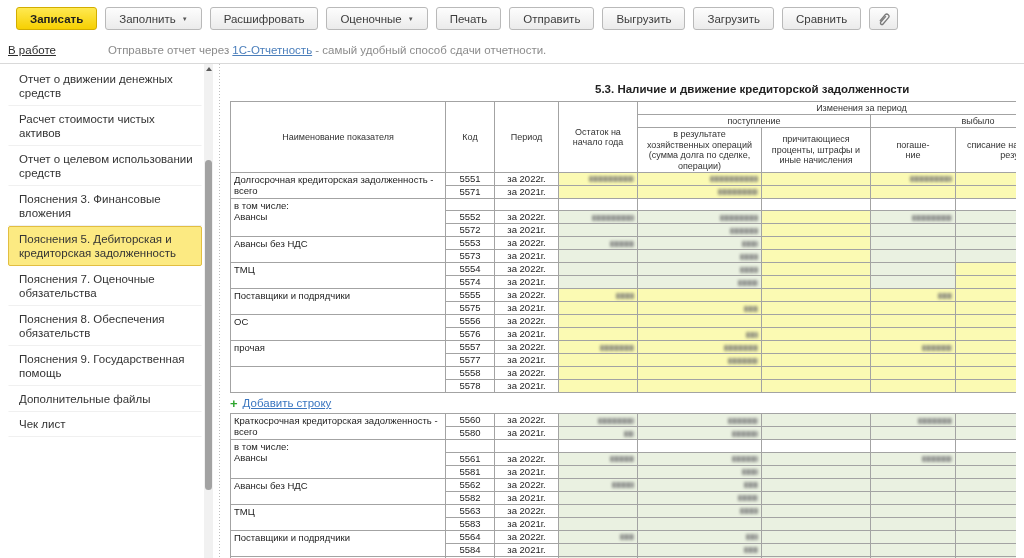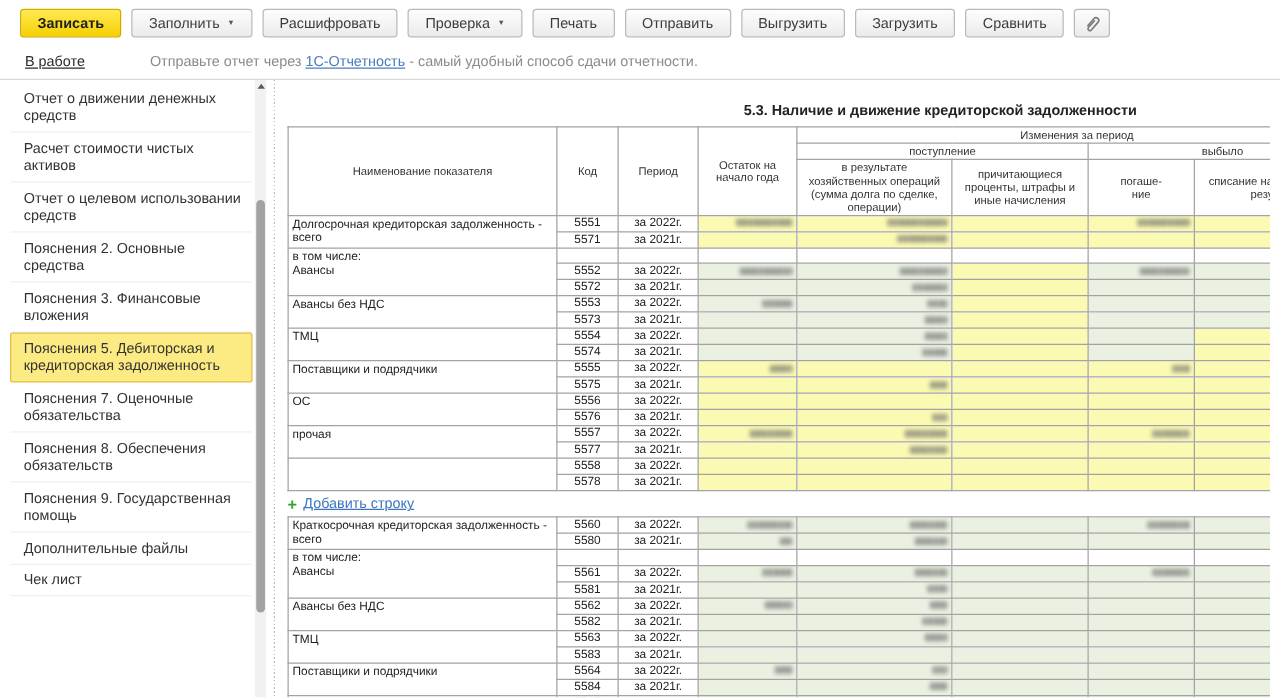--- a/index.html
+++ b/index.html
@@ -16,21 +16,21 @@
             font-family:"Liberation Sans",sans-serif; white-space:nowrap; cursor:default; }
   .tb-btn.primary { background:linear-gradient(#ffe951,#f6d002);
                     border-color:#d2ad00; font-weight:bold; color:#1e1e1e; }
   .caret { font-size:6px; color:#555; line-height:6px; }
   .tb-btn svg { display:block; }
 
   
   .statusbar { position:absolute; top:37px; left:0; right:0; height:27px;
                border-bottom:1px solid #d9d9d9; font-size:11.5px;
                display:flex; align-items:center; background:#fff; }
-  .status-state { margin-left:20px; text-decoration:underline; color:#2b2b2b; cursor:default; }
+  .status-state { margin-left:8px; text-decoration:underline; color:#2b2b2b; cursor:default; }
   .status-msg { margin-left:52px; color:#8b8b8b; }
   .status-msg .lnk { color:#4a7ebb; text-decoration:underline; cursor:default; }
 
   
   .sidebar { position:absolute; top:64px; left:8px; width:194px; bottom:0;
              font-size:11.5px; color:#333; padding-top:2px; }
   .sb-item { padding:4.5px 6px 4.5px 10px; line-height:14.5px;
              border:1px solid transparent; border-bottom:1px solid #f0f0f0; cursor:default; }
   .sb-item.selected { background:#fcea82; border:1px solid #e2be41; border-radius:2px; }
 
@@ -90,21 +90,21 @@
       <span>Записать</span>
     </button>
     <button class="tb-btn">
       <span>Заполнить</span>
       <span class="caret">▼</span>
     </button>
     <button class="tb-btn">
       <span>Расшифровать</span>
     </button>
     <button class="tb-btn">
-      <span>Проверка</span>
+      <span>Оценочные</span>
       <span class="caret">▼</span>
     </button>
     <button class="tb-btn">
       <span>Печать</span>
     </button>
     <button class="tb-btn">
       <span>Отправить</span>
     </button>
     <button class="tb-btn">
       <span>Выгрузить</span>
@@ -124,21 +124,20 @@
 
 <div class="statusbar">
   <span class="status-state">В работе</span>
   <span class="status-msg"><span>Отправьте отчет через </span><span class="lnk">1С-Отчетность</span><span> - самый удобный способ сдачи отчетности.</span></span>
 </div>
 
 <div class="sidebar">
     <div class="sb-item">Отчет о движении денежных средств</div>
     <div class="sb-item">Расчет стоимости чистых активов</div>
     <div class="sb-item">Отчет о целевом использовании средств</div>
-    <div class="sb-item">Пояснения 2. Основные средства</div>
     <div class="sb-item">Пояснения 3. Финансовые вложения</div>
     <div class="sb-item selected">Пояснения 5. Дебиторская и кредиторская задолженность</div>
     <div class="sb-item">Пояснения 7. Оценочные обязательства</div>
     <div class="sb-item">Пояснения 8. Обеспечения обязательств</div>
     <div class="sb-item">Пояснения 9. Государственная помощь</div>
     <div class="sb-item">Дополнительные файлы</div>
     <div class="sb-item">Чек лист</div>
   </div>
 
 <div class="vscroll">

